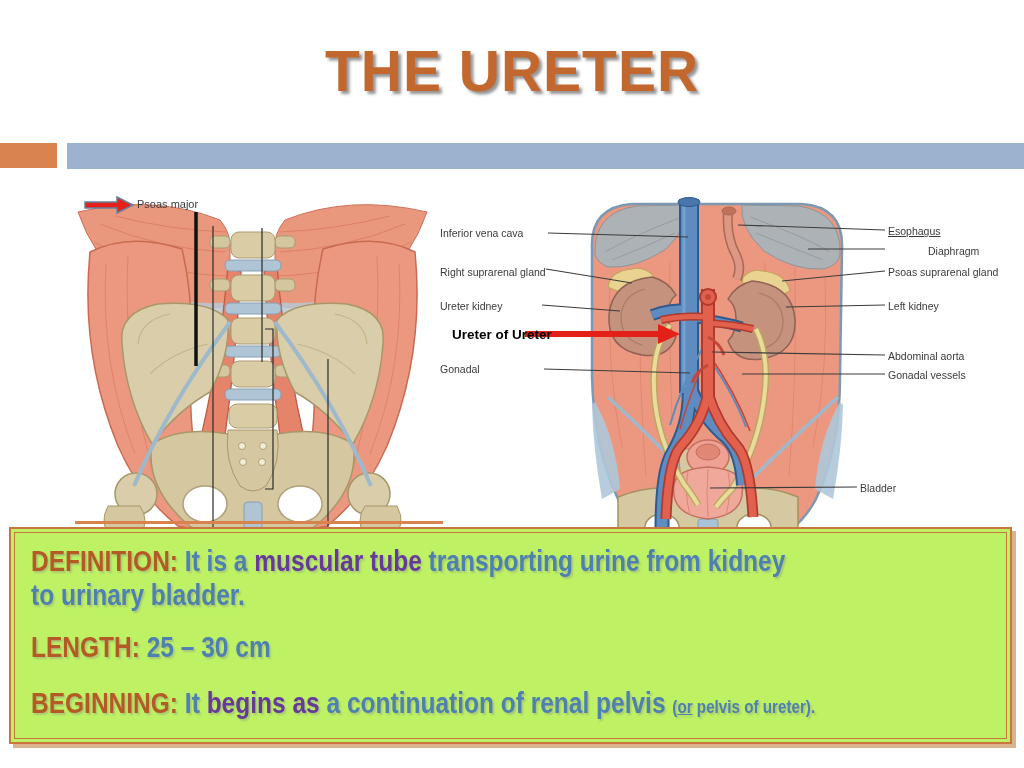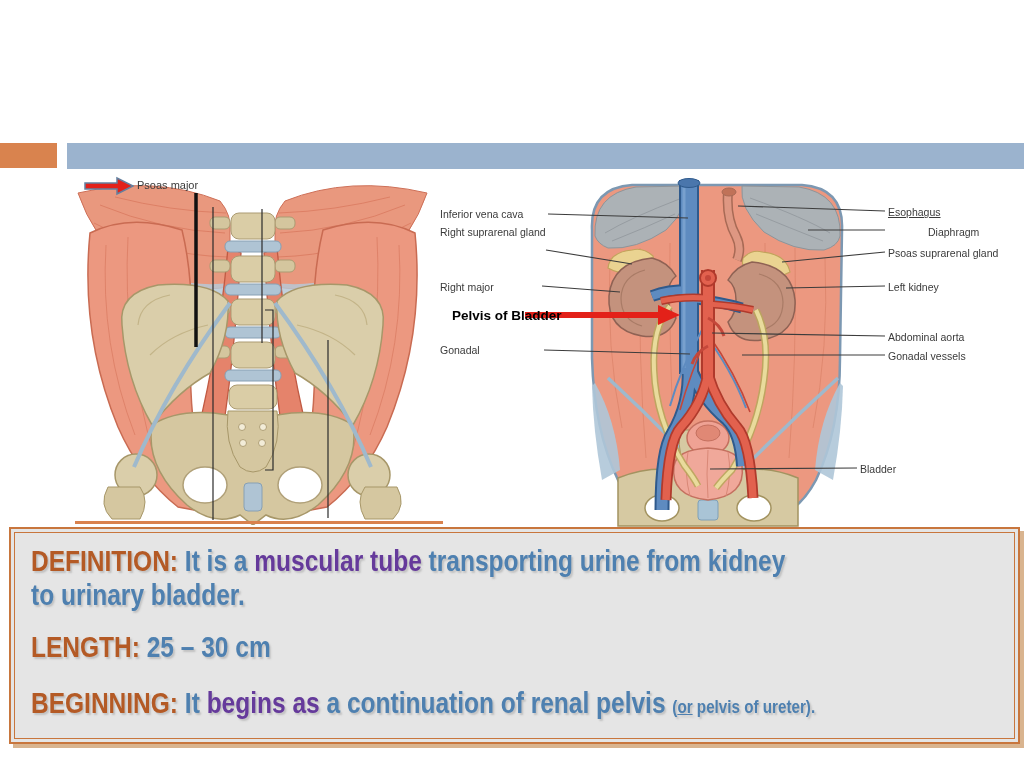--- a/index.html
+++ b/index.html
@@ -10,50 +10,51 @@
   
   .title{
     position:absolute;left:0;top:38px;width:1024px;text-align:center;
     font-size:57px;font-weight:bold;letter-spacing:1px;color:#C2682F;
     text-shadow:3px 3px 3px rgba(130,130,130,.85);
   }
   
   .bar-orange{position:absolute;left:0;top:143px;width:57px;height:25px;background:#D9834E;}
   .bar-blue{position:absolute;left:67px;top:143px;width:957px;height:26px;background:#9BB3CE;}
   
-  .fig{position:absolute;}
+  .fig{position:absolute;margin-top:19px;}
   .fig svg{position:absolute;left:0;top:0;}
   .lbl{position:absolute;font-size:10.5px;color:#3a3a3a;line-height:1.15;white-space:nowrap;}
   .lbl.r{}
   .hl-label{position:absolute;font-weight:bold;font-size:13.5px;color:#000;white-space:nowrap;}
   .underline-left{position:absolute;left:75px;top:521px;width:368px;height:3px;background:#D9824E;}
   
   .info-box{
-    position:absolute;left:9px;top:527px;width:999px;height:213px;background:#e5e5e5;
-    border:2px solid #C8763D;box-shadow:4px 4px 0 0 #D9B48F;padding-left:8px;
+    position:absolute;left:9px;top:527px;width:999px;height:213px;background:#bef264;
+    border:2px solid #C8763D;box-shadow:4px 4px 0 0 #D9B48F;
   }
   .info-box .inner{
     position:absolute;left:3px;top:3px;right:3px;bottom:3px;border:1.5px solid #C8763D;
   }
   .ib-line{
     position:absolute;left:20px;font-size:29px;font-weight:bold;white-space:nowrap;
     transform:scaleX(0.845);transform-origin:0 50%;
     text-shadow:2px 2px 2px rgba(140,140,140,.40);
   }
   .c-orange{color:#B45A25;}
   .c-blue{color:#4E80B0;}
   .c-purple{color:#653A9B;}
   .sm{font-size:18px;}
   .u{text-decoration:underline;}
 </style>
 </head>
 <body>
 
 <div class="slide">
 
+  <div class="title">THE URETER</div>
 
   <div class="bar-orange"></div>
   <div class="bar-blue"></div>
 
   <div class="fig" style="left:60px;top:175px;width:385px;height:350px;">
     <svg width="385" height="350" viewBox="0 0 385 350">
 
       <path d="M18,18 Q95,0 160,26 Q172,40 170,58 L170,112 Q118,120 68,92 Q33,62 18,18 Z" fill="#E9987E" stroke="#CE7058" stroke-width="1"></path>
       <path d="M367,18 Q290,0 225,26 Q213,40 215,58 L215,112 Q267,120 317,92 Q352,62 367,18 Z" fill="#E9987E" stroke="#CE7058" stroke-width="1"></path>
       <path d="M40,30 Q100,55 165,58 M34,48 Q95,80 168,82 M55,22 Q110,36 166,38" stroke="#D9795F" stroke-width="1" fill="none" opacity=".8"></path>
@@ -222,23 +223,23 @@
         <line x1="270" y1="291" x2="417" y2="290"></line>
       </g>
 
       <g>
         <rect x="85" y="134" width="135" height="6" fill="#E32119"></rect>
         <polygon points="218,127 218,147 240,137" fill="#E32119"></polygon>
       </g>
     </svg>
 
     <span class="lbl r" style="left:0;width:105px;top:30px;">Inferior vena cava</span>
-    <span class="lbl r" style="left:0;width:82px;top:48px;">Right suprarenal gland</span>
-    <span class="lbl r" style="left:0;width:100px;top:103px;">Right major</span>
-    <span class="hl-label" style="left:12px;top:130px;">Pelvis of Bladder</span>
+    <span class="lbl r" style="left:0;width:82px;top:69px;">Right suprarenal gland</span>
+    <span class="lbl r" style="left:0;width:100px;top:103px;">Ureter kidney</span>
+    <span class="hl-label" style="left:12px;top:130px;">Ureter of Ureter</span>
     <span class="lbl r" style="left:0;width:100px;top:166px;">Gonadal</span>
 
     <span class="lbl" style="left:448px;top:28px;text-decoration:underline;">Esophagus</span>
     <span class="lbl" style="left:448px;top:48px;padding-left:40px;">Diaphragm</span>
     <span class="lbl" style="left:448px;top:69px;">Psoas suprarenal gland</span>
     <span class="lbl" style="left:448px;top:103px;">Left kidney</span>
     <span class="lbl" style="left:448px;top:153px;">Abdominal aorta</span>
     <span class="lbl" style="left:448px;top:172px;">Gonadal vessels</span>
     <span class="lbl" style="left:420px;top:285px;">Bladder</span>
   </div>

